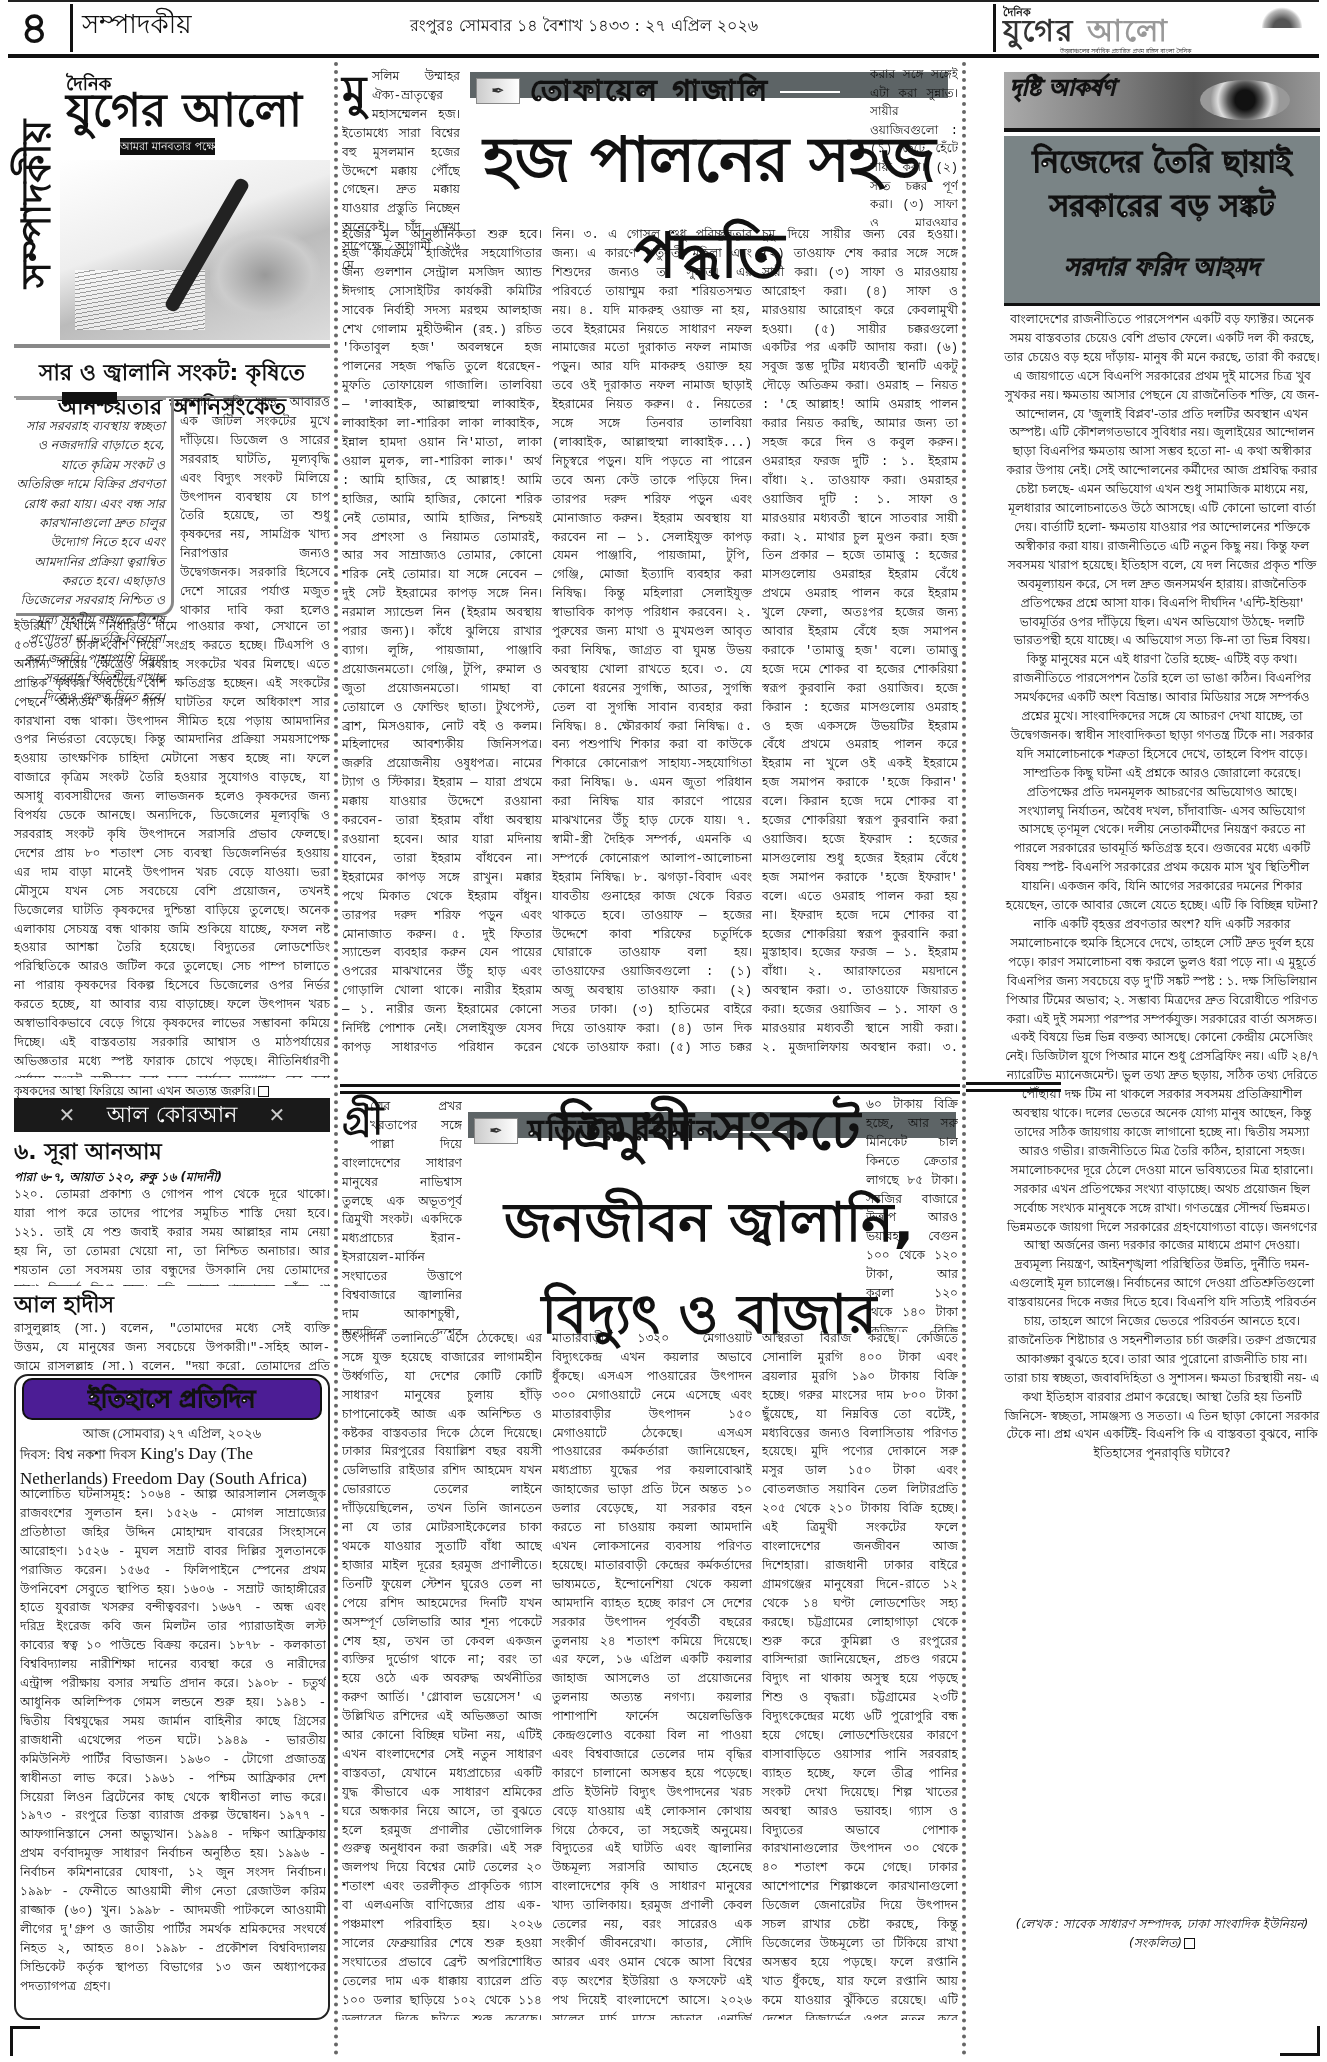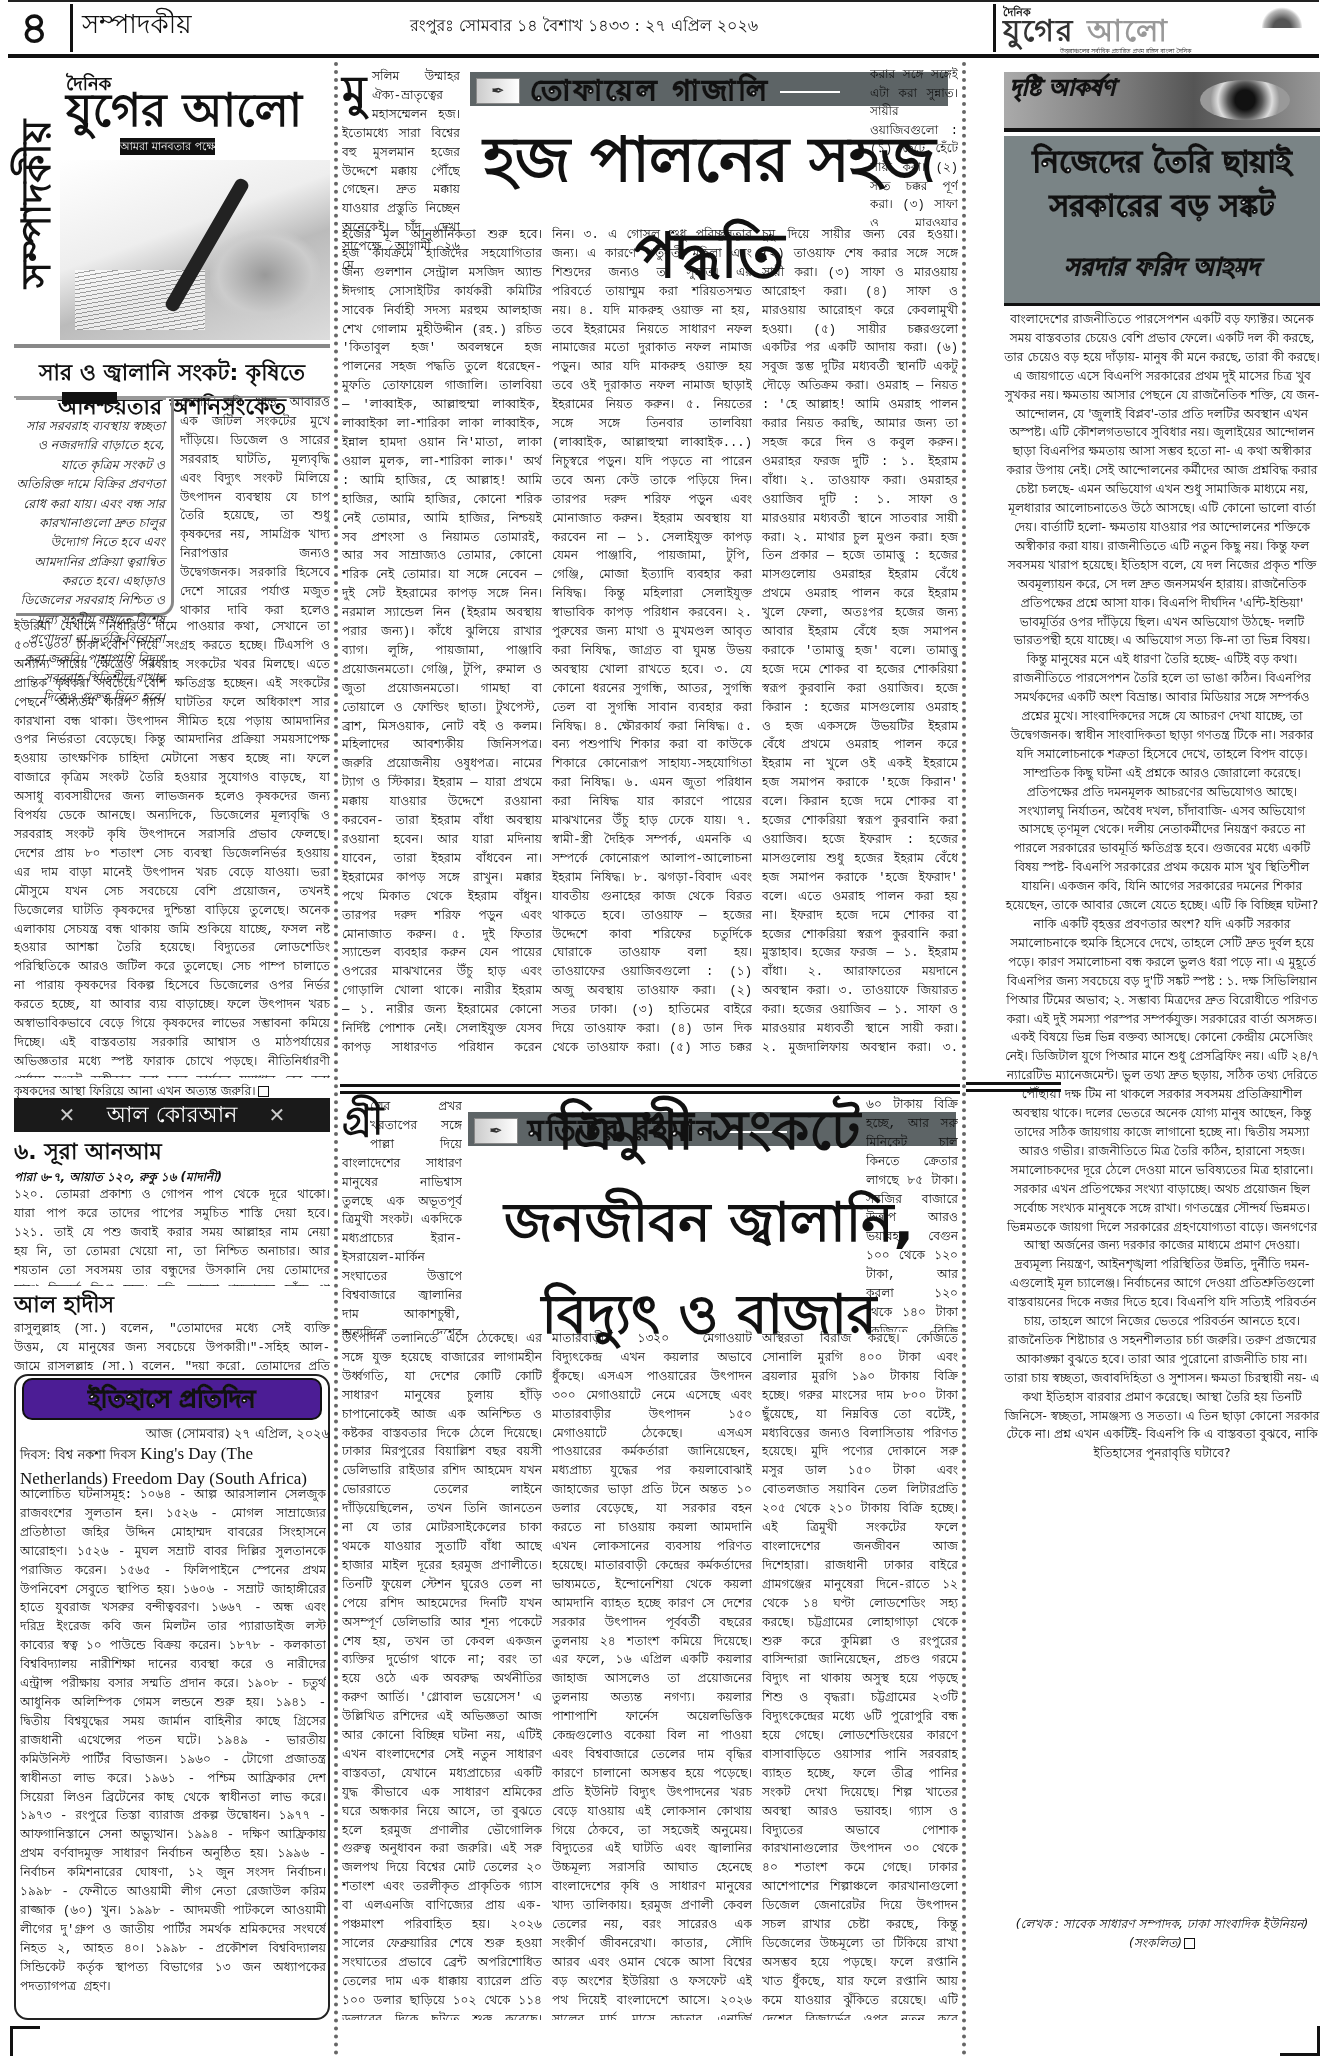--- a/index.html
+++ b/index.html
@@ -42,35 +42,35 @@
   #quran-banner { left: 14px; top: 1098px; width: 316px; height: 34px; background: #1a1a1a; color: #fff; font-size: 22px; line-height: 34px; text-align: center; }
   .book-icon { position: absolute; top: 6px; width: 34px; height: 22px; font-size: 20px; line-height: 22px; color: #ccc; }
   #sura-title { left: 14px; top: 1136px; font-size: 22px; font-weight: bold; line-height: 32px; }
   #sura-ref { left: 14px; top: 1168px; font-size: 12px; font-style: italic; font-weight: bold; }
   #sura-text { left: 14px; top: 1186px; width: 316px; height: 100px; }
   #hadith-title { left: 14px; top: 1290px; font-size: 22px; font-weight: bold; line-height: 30px; }
   #hadith-text { left: 14px; top: 1320px; width: 316px; height: 50px; }
 
   #history-box { left: 14px; top: 1374px; width: 316px; height: 646px; border: 2px solid #222; border-radius: 14px; }
   #history-banner { left: 22px; top: 1378px; width: 300px; height: 42px; background: #4c1d95; border: 2px solid #111; border-radius: 10px; color: #fff; font-size: 24px; font-weight: bold; text-align: center; line-height: 38px; -webkit-text-stroke: 1px #111; }
-  #history-date { left: 14px; top: 1424px; width: 316px; text-align: right; font-size: 13px; }
+  #history-date { left: 14px; top: 1424px; width: 316px; text-align: center; font-size: 13px; font-family: Liberation Serif, serif; }
   #history-day { left: 20px; top: 1442px; width: 306px; font-size: 13px; line-height: 1.45; }
   #history-day .en { font-family: "Liberation Serif", serif; font-size: 17px; }
   #history-events { left: 20px; top: 1486px; width: 306px; height: 530px; }
   #corner-bl { left: 10px; top: 2026px; width: 30px; height: 30px; border-left: 3px solid #111; border-top: 3px solid #111; }
 
   
   #sep-a { left: 334px; top: 62px; height: 1995px; }
   #sep-b { left: 962px; top: 62px; height: 1995px; }
 
   
   #hajj-dropcap { left: 342px; top: 70px; font-size: 44px; font-weight: bold; line-height: 44px; }
   #hajj-intro { left: 342px; top: 68px; width: 118px; height: 250px; text-indent: 0; }
   #hajj-intro .dc-pad { float: left; width: 30px; height: 44px; }
-  .author-bar { background: #5d6466; color: #fff; height: 34px; font-size: 28px; line-height: 38px; letter-spacing: 3px; font-weight: bold; -webkit-text-stroke: 1px #111; }
+  .author-bar { background: #5d6466; color: #fff; height: 26px; font-size: 28px; line-height: 38px; letter-spacing: 3px; font-weight: bold; -webkit-text-stroke: 1px #111; }
   .author-bar .pen-icon { display: inline-block; width: 44px; height: 26px; background: linear-gradient(90deg, #ccc, #fff); margin: 6px 10px 0 6px; vertical-align: top; border: 1px solid #888; font-size: 16px; line-height: 24px; text-align: center; color: #333; -webkit-text-stroke: 0; letter-spacing: 0; }
   .author-bar .dash { display: inline-block; width: 60px; height: 2px; background: #fff; vertical-align: middle; margin-left: 10px; }
   #hajj-author { left: 470px; top: 72px; width: 478px; }
   #hajj-headline { left: 462px; top: 112px; width: 494px; font-size: 62px; font-weight: bold; line-height: 96px; text-align: center; letter-spacing: -1px; }
   #hajj-col1 { left: 342px; top: 226px; width: 200px; height: 830px; }
   #hajj-col2 { left: 552px; top: 226px; width: 200px; height: 830px; }
   #hajj-col3 { left: 762px; top: 226px; width: 196px; height: 830px; }
   #hajj-col3top { left: 870px; top: 66px; width: 88px; height: 160px; font-size: 12px; }
 
   #double-rule { left: 340px; top: 1084px; width: 620px; height: 10px; border-top: 3px solid #111; border-bottom: 3px solid #111; }

